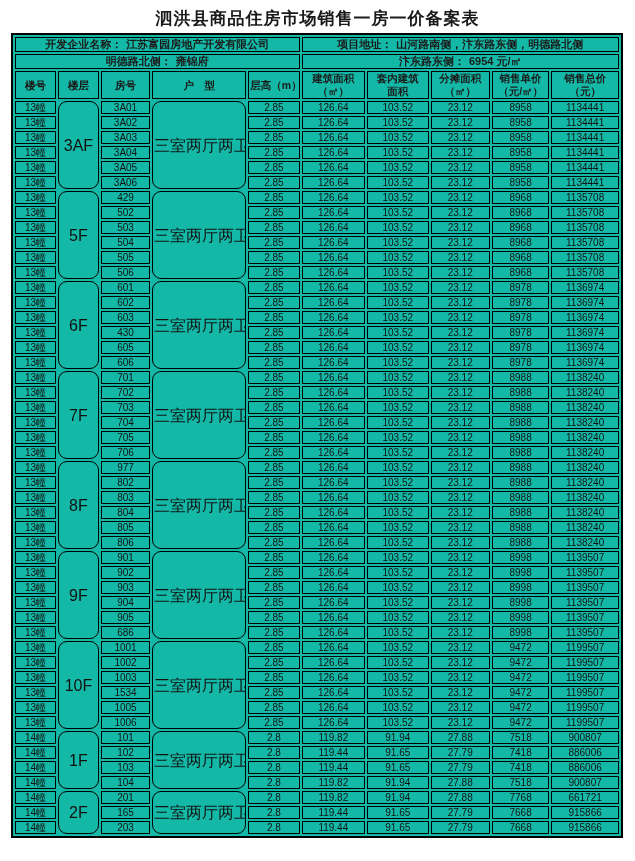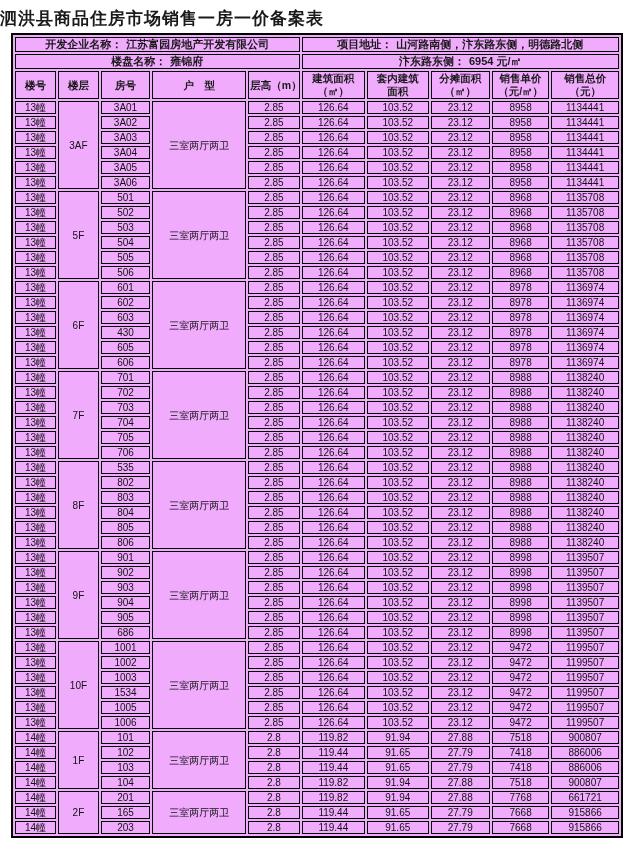--- a/index.html
+++ b/index.html
@@ -11,36 +11,37 @@
     overflow: hidden;
     font-family: "Liberation Sans", sans-serif;
     color: #111;
   }
   .page {
     width: 635px;
     height: 861px;
     box-sizing: border-box;
   }
   .doc-title {
+    text-align: center;
     font-size: 17px;
     font-weight: bold;
     letter-spacing: 1px;
     padding-top: 8px;
     height: 25px;
     line-height: 22px;
     color: #1a1a1a;
   }
   table.record {
     border-collapse: separate;
     border-spacing: 2px;
     border: 2px solid #000;
     table-layout: fixed;
     width: 612px;
     margin-left: 11px;
-    background: #f0abfc;
+    background: #14b8a6;
   }
   table.record td, table.record th {
     border: 1px solid #000;
     text-align: center;
     vertical-align: middle;
     padding: 0 1px;
     overflow: hidden;
     white-space: nowrap;
   }
   
@@ -65,21 +66,22 @@
   }
   
   td.d {
     font-size: 10px;
     height: 11px;
     line-height: 11px;
     font-weight: 400;
     color: #111;
   }
   td.d.merged {
-    font-size: 10px;
+    font-size: 16px;
+    border-radius: 9px;
   }
 </style>
 </head>
 <body>
 
 <div class="page">
 
   <div class="doc-title">泗洪县商品住房市场销售一房一价备案表</div>
 
   <table class="record">
@@ -94,21 +96,21 @@
         <col style="width:58px">
         <col style="width:56px">
       <col style="width:66px">
     </colgroup>
     <tbody>
       <tr>
         <td class="info-cell" colspan="5"><span>开发企业名称：</span><span class="val">江苏富园房地产开发有限公司</span></td>
         <td class="info-cell" colspan="5"><span>项目地址：</span><span class="val">山河路南侧，汴东路东侧，明德路北侧</span></td>
       </tr>
       <tr>
-        <td class="info-cell" colspan="5"><span>楼盘名称：</span><span class="val">雍锦府</span></td>
+        <td class="info-cell" colspan="5"><span>明德路北侧：</span><span class="val">雍锦府</span></td>
         <td class="info-cell" colspan="5"><span>汴东路东侧：</span><span class="val">6954</span><span class="unit">元/㎡</span></td>
       </tr>
       <tr id="header-row">
           <th class="col-h">楼号</th>
           <th class="col-h">楼层</th>
           <th class="col-h">房号</th>
           <th class="col-h">户　型</th>
           <th class="col-h">层高（m）</th>
           <th class="col-h">建筑面积<br>（㎡）</th>
           <th class="col-h">套内建筑<br>面积</th>
@@ -176,21 +178,21 @@
           <td class="d">2.85</td>
           <td class="d">126.64</td>
           <td class="d">103.52</td>
           <td class="d">23.12</td>
           <td class="d">8958</td>
           <td class="d">1134441</td>
         </tr>
         <tr>
           <td class="d">13幢</td>
           <td class="d merged" rowspan="6">5F</td>
-          <td class="d">501</td>
+          <td class="d">429</td>
           <td class="d merged" rowspan="6">三室两厅两卫</td>
           <td class="d">2.85</td>
           <td class="d">126.64</td>
           <td class="d">103.52</td>
           <td class="d">23.12</td>
           <td class="d">8968</td>
           <td class="d">1135708</td>
         </tr>
         <tr>
           <td class="d">13幢</td>
@@ -362,21 +364,21 @@
           <td class="d">2.85</td>
           <td class="d">126.64</td>
           <td class="d">103.52</td>
           <td class="d">23.12</td>
           <td class="d">8988</td>
           <td class="d">1138240</td>
         </tr>
         <tr>
           <td class="d">13幢</td>
           <td class="d merged" rowspan="6">8F</td>
-          <td class="d">535</td>
+          <td class="d">977</td>
           <td class="d merged" rowspan="6">三室两厅两卫</td>
           <td class="d">2.85</td>
           <td class="d">126.64</td>
           <td class="d">103.52</td>
           <td class="d">23.12</td>
           <td class="d">8988</td>
           <td class="d">1138240</td>
         </tr>
         <tr>
           <td class="d">13幢</td>

